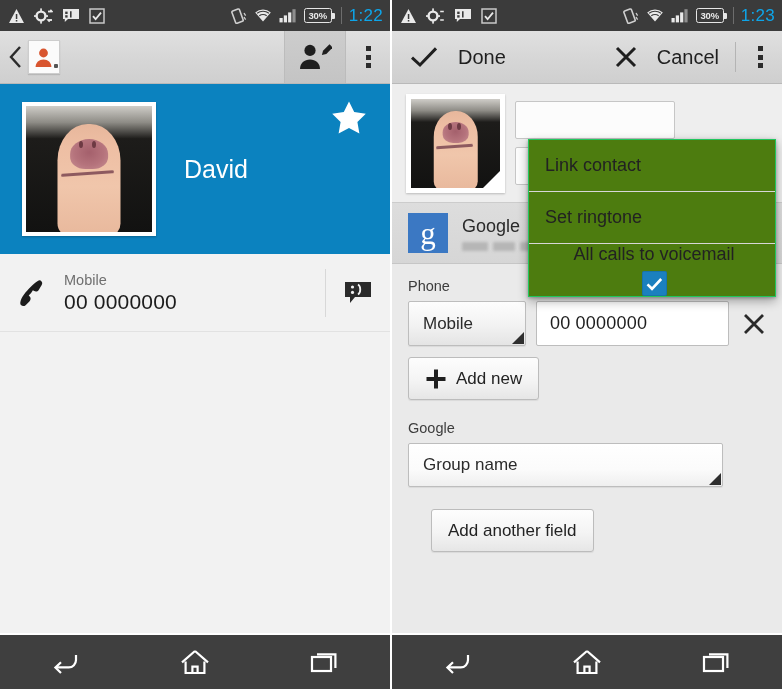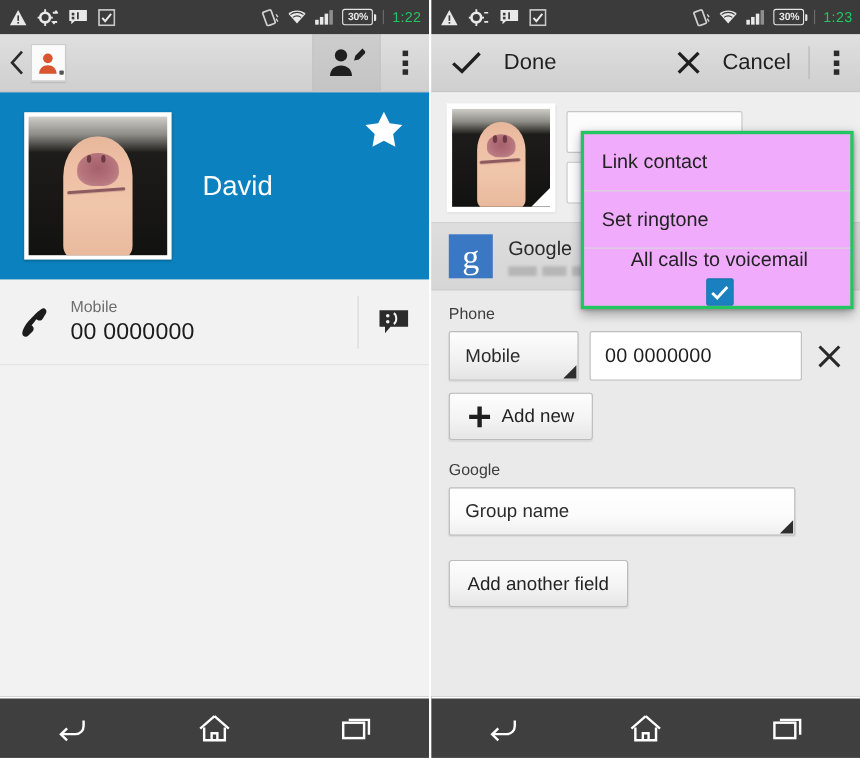--- a/index.html
+++ b/index.html
@@ -17,21 +17,21 @@
 
   
   .statusbar {
     height: 31px; background: #3b3b3b; display: flex; align-items: center;
     padding: 0 7px 0 8px; color: #efefef; position: relative;
   }
   .sb-left { display: flex; align-items: center; gap: 9px; }
   .sb-right { margin-left: auto; display: flex; align-items: center; gap: 7px; }
   .sb-icon { display: block; }
   .sb-time {
-    font-size: 13px; color: #22c55e; letter-spacing: .3px;
+    font-size: 17px; color: #0ea5e9; letter-spacing: .3px;
     padding-left: 7px; margin-left: 2px; border-left: 1px solid #6d6d6d;
     line-height: 1;
   }
   .batt {
     position: relative; width: 28px; height: 15px;
     border: 1.6px solid #e6e6e6; border-radius: 2.5px;
     display: flex; align-items: center; justify-content: center;
   }
   .batt::after {
     content: ""; position: absolute; right: -4px; top: 4px;
@@ -203,26 +203,26 @@
   .del-btn { width: 30px; display: flex; align-items: center; justify-content: center; }
 
   .btn {
     display: inline-flex; align-items: center; gap: 9px; height: 43px;
     padding: 0 16px; border: 1px solid #bcbcbc; border-radius: 3px;
     background: linear-gradient(180deg, #fdfdfd 0%, #f4f4f4 55%, #e6e6e6 100%);
     font-size: 17px; color: #232323;
     box-shadow: 0 1px 1px rgba(0,0,0,.07);
   }
   .btn.addnew { margin-top: 11px; }
-  .btn.another { margin-top: 22px; }
+  .btn.another { margin-top: 22px; margin-left: 23px; }
 
   
   .popup {
-    position: absolute; right: 6px; top: 35px; width: 248px;
-    background: #f0abfc; border: 3px solid #22c55e;
+    position: absolute; right: 6px; top: 55px; width: 248px;
+    background: #4d7c0f; border: 1px solid #22c55e;
     box-shadow: 0 4px 10px rgba(0,0,0,.33), 0 1px 3px rgba(0,0,0,.25);
     z-index: 20;
   }
   .popup-item {
     height: 52px; display: flex; align-items: center; padding: 0 12px 0 16px;
     font-size: 18px; color: #222222; border-bottom: 1px solid #d7d7d7;
   }
   .popup-item:last-child { border-bottom: none; flex-direction: column; }
   .popup-item .ptxt { flex: 1; }
   .chk {

